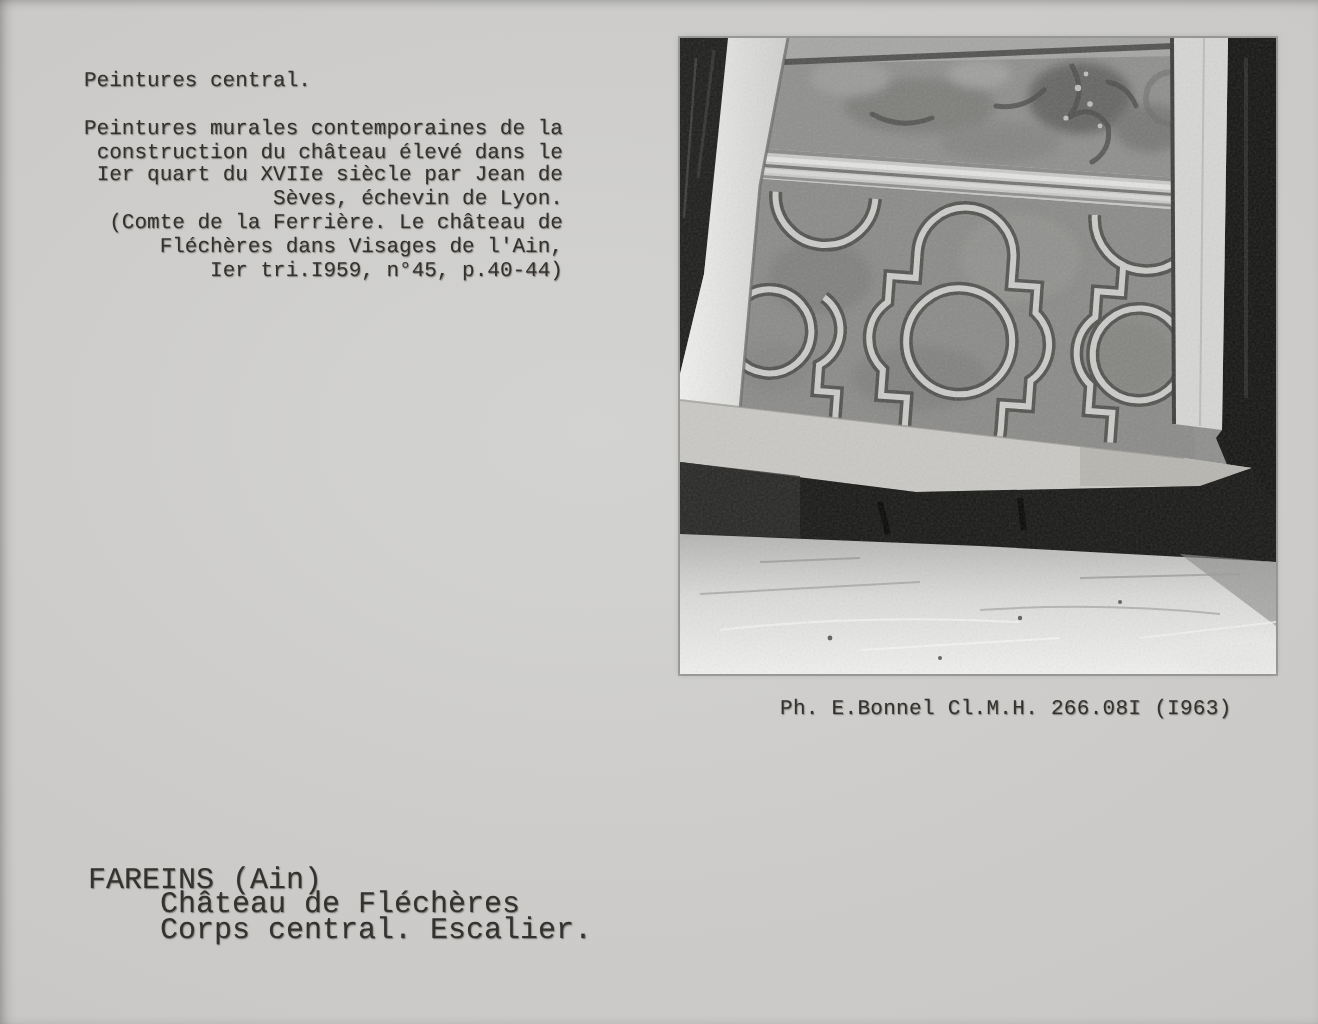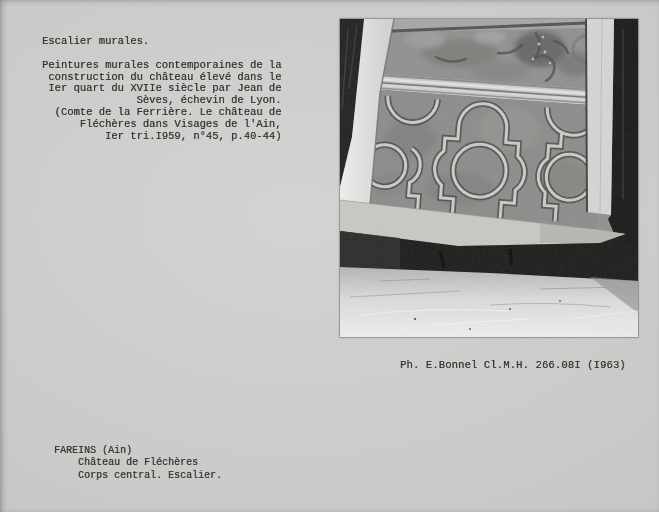--- a/index.html
+++ b/index.html
@@ -10,42 +10,42 @@
   }
   .card{
     position:absolute;left:0;top:0;width:659px;height:512px;
     background:radial-gradient(ellipse 130% 110% at 45% 42%, #d3d3d1 0%, #cac9c7 55%, #bfbfbd 100%);
     box-shadow:inset 4px 0 7px -3px rgba(0,0,0,.30), inset 0 3px 6px -3px rgba(0,0,0,.22);
   }
   .type{
     font-family:"Liberation Mono","DejaVu Sans Mono",monospace;
     color:#34322e;
     text-shadow:0.4px 0.3px 0.6px rgba(52,50,46,.55);
-    margin:12px;
+    margin:2px;
   }
   .notes{position:absolute;left:42px;top:36px;font-size:10.5px;line-height:11.8px;}
   .notes .heading{margin:0 0 12px 0;}
   .notes .body{white-space:pre;margin:0;text-align:right;}
   .caption{position:absolute;left:388px;top:347px;font-size:10.5px;letter-spacing:0.15px;}
-  .location{position:absolute;left:42px;top:433px;font-size:10px;line-height:12.4px;white-space:pre;}
+  .location{position:absolute;left:42px;top:433px;font-size:15px;line-height:12.4px;white-space:pre;}
   .photo-wrap{
     position:absolute;left:340px;top:19px;width:298px;height:318px;margin:0;
     outline:1px solid rgba(95,95,92,.4);
     box-shadow:0 0 3px rgba(60,60,58,.28);
     background:#8f8f8d;
   }
   .photo-wrap svg{display:block;}
 </style>
 </head>
 <body>
 
 <div class="card">
 
   <section class="notes">
-    <p class="type heading">Escalier murales.</p>
+    <p class="type heading">Peintures central.</p>
     <p class="type body">Peintures murales contemporaines de la
 construction du château élevé dans le
 Ier quart du XVIIe siècle par Jean de
 Sèves, échevin de Lyon.
 (Comte de la Ferrière. Le château de
 Fléchères dans Visages de l'Ain,
 Ier tri.I959, n°45, p.40-44)</p>
   </section>
 
   <figure class="photo-wrap" aria-label="Black-and-white photograph of a painted mural: garland frieze above a painted cornice and geometric strapwork panel with quatrefoils and circles, seen above a stone floor">

